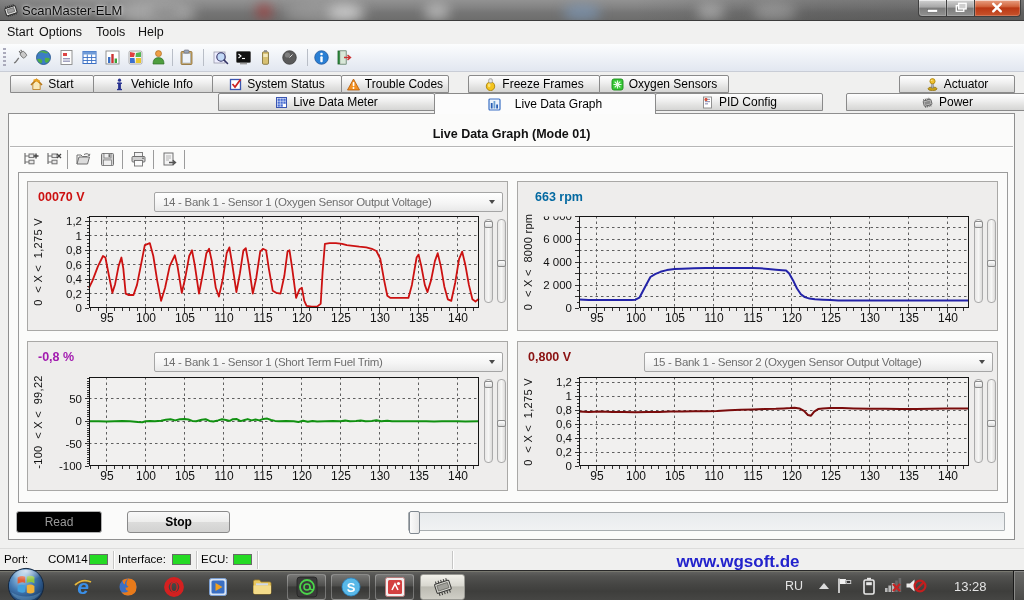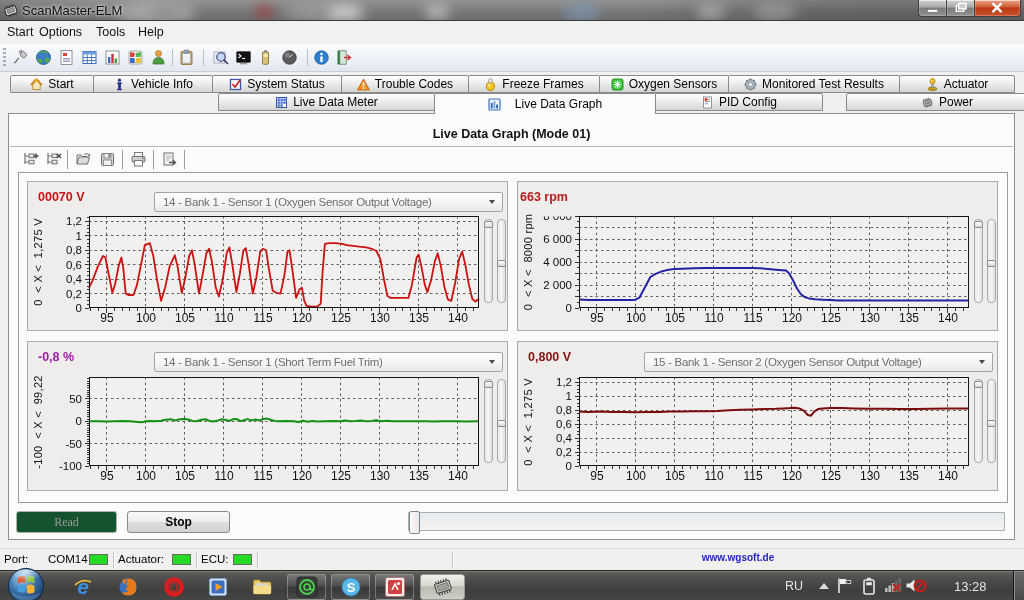--- a/index.html
+++ b/index.html
@@ -54,21 +54,21 @@
 .gpanel { background:#eeedec; border:1px solid #a9a8a6; width:481px; height:150px; }
 .gval { position:absolute; left:10px; top:8px; font-size:12.5px; font-weight:bold; }
 .combo { position:absolute; left:126px; top:10px; width:349px; height:20px; border:1px solid #a5a5a5; border-radius:2px;
   background:linear-gradient(180deg,#ffffff 0%,#f4f4f4 60%,#e8e8e8 100%); font-size:11.5px; color:#6e6e6e; line-height:19px; padding-left:8px; letter-spacing:-0.3px; }
 .combo .arr { position:absolute; right:7px; top:7px; width:0; height:0; border-left:3.5px solid transparent; border-right:3.5px solid transparent; border-top:4.5px solid #4a4a4a; }
 .vslider { position:absolute; width:9px; height:84px; border:1px solid #aaa; border-radius:4px; background:linear-gradient(90deg,#e9e8e7,#f6f6f5 50%,#dcdbda); }
 .vthumb { position:absolute; left:-1px; width:9px; height:7px; border:1px solid #8a8a8a; border-radius:2px; background:linear-gradient(180deg,#fdfdfd,#dcdcdc); }
 
 
 .btn { position:absolute; height:22px; border-radius:3px; text-align:center; font-size:12px; line-height:20px; }
-#btnread { left:16px; top:511px; width:101px; border:1px solid #b0b0b0; background:#14532d; color:#9a9a9a;font-family:Liberation Serif, serif; }
+#btnread { left:16px; top:511px; width:86px; border:1px solid #b0b0b0; background:#000000; color:#9a9a9a; }
 #btnstop { left:127px; top:511px; width:103px; border:1px solid #8a8a8a; background:linear-gradient(180deg,#f9f9f9 0%,#ededec 50%,#dcdcdb 51%,#d2d2d1 100%); color:#000; font-weight:bold; }
 #trackbar { position:absolute; left:408px; top:512px; width:597px; height:19px; border:1px solid #a8adb0; background:linear-gradient(180deg,#e8ebed,#f0f2f3); border-radius:1px; }
 #trackthumb { position:absolute; left:0px; top:-2px; width:11px; height:23px; border:1px solid #808890; border-radius:2px; background:linear-gradient(90deg,#fbfbfb,#e8e8e8); }
 
 
 #statusbar { left:0; top:548px; width:1024px; height:22px; background:#f0f0ef; border-top:1px solid #dcdcdb; font-size:11.5px; color:#000; }
 .sdiv { position:absolute; top:2px; width:1px; height:18px; background:#c6c6c5; box-shadow:1px 0 0 #fff; }
 .led { position:absolute; top:5px; width:19px; height:11px; background:#24da24; border:1px solid #6a6a6a; }
 #statusbar span { position:absolute; top:4px; }
 
@@ -235,21 +235,21 @@
       </svg>
       <span>Vehicle Info</span>
     </div>
   <div class="tab" style="left:212px;width:130px">
       <svg width="13" height="13" viewBox="0 0 13 13">
         <rect x="1.5" y="1.5" width="10" height="10" fill="#fff" stroke="#3a55b0" stroke-width="1.3"></rect>
         <path d="M3.5 6 L6 9 L11.5 1.5" stroke="#c22" stroke-width="1.7" fill="none"></path>
       </svg>
       <span>System Status</span>
     </div>
-  <div class="tab" style="left:341px;width:128px">
+  <div class="tab" style="left:341px;width:108px">
       <svg width="13" height="13" viewBox="0 0 13 13">
         <path d="M6.5 1 L12.5 12 H0.5Z" fill="#f49020" stroke="#b05808" stroke-width="0.8"></path>
         <rect x="5.7" y="4" width="1.7" height="4.3" rx="0.8" fill="#fff"></rect>
         <circle cx="6.5" cy="10" r="1" fill="#fff"></circle>
       </svg>
       <span>Trouble Codes</span>
     </div>
   <div class="tab" style="left:468px;width:132px">
       <svg width="13" height="13" viewBox="0 0 13 13">
         <ellipse cx="6.5" cy="8.2" rx="4.2" ry="4.4" fill="#f4c41e" stroke="#a8820a" stroke-width="0.9"></ellipse>
@@ -257,28 +257,20 @@
         <ellipse cx="5.2" cy="7.4" rx="1.3" ry="1.8" fill="#fbe27a"></ellipse>
       </svg>
       <span>Freeze Frames</span>
     </div>
   <div class="tab" style="left:599px;width:130px">
       <svg width="13" height="13" viewBox="0 0 13 13">
         <rect x="1" y="1" width="11" height="11" rx="2" fill="#37c837" stroke="#1a8a1a" stroke-width="0.9"></rect>
         <path d="M6.5 2.5 V10.5 M2.5 6.5 H10.5 M3.7 3.7 L9.3 9.3 M9.3 3.7 L3.7 9.3" stroke="#eafaea" stroke-width="1.2"></path>
       </svg>
       <span>Oxygen Sensors</span>
-    </div>
-  <div class="tab" style="left:728px;width:172px">
-      <svg width="13" height="13" viewBox="0 0 13 13">
-        <circle cx="6.5" cy="6.5" r="5" fill="#b8c0c8" stroke="#70808e" stroke-width="1"></circle>
-        <circle cx="6.5" cy="6.5" r="2.2" fill="#eef2f6" stroke="#70808e" stroke-width="0.8"></circle>
-        <path d="M6.5 0.5V2.5 M6.5 10.5V12.5 M0.5 6.5H2.5 M10.5 6.5H12.5 M2.3 2.3 L3.7 3.7 M9.3 9.3 L10.7 10.7 M10.7 2.3 L9.3 3.7 M3.7 9.3 L2.3 10.7" stroke="#70808e" stroke-width="1.3"></path>
-      </svg>
-      <span>Monitored Test Results</span>
     </div>
   <div class="tab" style="left:899px;width:116px">
       <svg width="13" height="13" viewBox="0 0 13 13">
         <ellipse cx="6.5" cy="10.8" rx="4.5" ry="1.8" fill="#c8a018" stroke="#8a6a08" stroke-width="0.7"></ellipse>
         <rect x="5.7" y="4" width="1.6" height="6" fill="#b0b0b0" stroke="#777" stroke-width="0.5"></rect>
         <circle cx="6.5" cy="3.2" r="2.6" fill="#f0c030" stroke="#a8820a" stroke-width="0.8"></circle>
         <ellipse cx="5.6" cy="2.4" rx="0.9" ry="0.6" fill="#fae38a"></ellipse>
       </svg>
       <span>Actuator</span>
     </div>
@@ -438,21 +430,21 @@
 <text x="157" y="140" font-size="12" fill="#111" text-anchor="middle" font-family="Liberation Sans, sans-serif">105</text>
 <text x="196" y="140" font-size="12" fill="#111" text-anchor="middle" font-family="Liberation Sans, sans-serif">110</text>
 <text x="235" y="140" font-size="12" fill="#111" text-anchor="middle" font-family="Liberation Sans, sans-serif">115</text>
 <text x="274" y="140" font-size="12" fill="#111" text-anchor="middle" font-family="Liberation Sans, sans-serif">120</text>
 <text x="313" y="140" font-size="12" fill="#111" text-anchor="middle" font-family="Liberation Sans, sans-serif">125</text>
 <text x="352" y="140" font-size="12" fill="#111" text-anchor="middle" font-family="Liberation Sans, sans-serif">130</text>
 <text x="391" y="140" font-size="12" fill="#111" text-anchor="middle" font-family="Liberation Sans, sans-serif">135</text>
 <text x="430" y="140" font-size="12" fill="#111" text-anchor="middle" font-family="Liberation Sans, sans-serif">140</text>
 <text x="14" y="80" font-size="11" fill="#111" text-anchor="middle" font-family="Liberation Sans, sans-serif" transform="rotate(-90 14 80)" letter-spacing="0.3">0&nbsp;&nbsp;&lt; X &lt;&nbsp;&nbsp;8000 rpm</text>
 </svg>
-  <span class="gval" style="color:#b91c1c;left:2px">663 rpm</span>
+  <span class="gval" style="color:#0369a1;left:17px">663 rpm</span>
   <div class="vslider" style="left:456px;top:37px">
       <div class="vthumb" style="top:1px"></div>
     </div>
   <div class="vslider" style="left:469px;top:37px">
       <div class="vthumb" style="top:40px"></div>
     </div>
 </div>
 <div class="gpanel abs" style="left:27px;top:341px">
   <svg width="481" height="150" viewBox="0 0 481 150" style="position:absolute;left:0;top:0">
 <rect x="61" y="35" width="390" height="89" fill="#f1f0ef"></rect>
@@ -527,28 +519,28 @@
 <div class="btn" id="btnstop">Stop</div>
 <div id="trackbar">
     <div id="trackthumb"></div>
   </div>
 
 <div id="statusbar" class="abs">
   <span style="left:4px">Port:</span>
   <span style="left:48px">COM14</span>
   <div class="led" style="left:89px"></div>
   <div class="sdiv" style="left:113px"></div>
-  <span style="left:118px">Actuator:</span>
+  <span style="left:118px">Interface:</span>
   <div class="led" style="left:172px"></div>
   <div class="sdiv" style="left:196px"></div>
   <span style="left:201px">ECU:</span>
   <div class="led" style="left:233px"></div>
   <div class="sdiv" style="left:257px"></div>
   <div class="sdiv" style="left:452px"></div>
-  <span style="left:452px;width:572px;text-align:center;font-weight:bold;color:#2222cc;font-size:10px;top:3px">www.wgsoft.de</span>
+  <span style="left:452px;width:572px;text-align:center;font-weight:bold;color:#2222cc;font-size:17px;top:3px">www.wgsoft.de</span>
 </div>
 
 <div id="taskbar" class="abs">
   <svg class="abs" style="left:7px;top:-4px" width="38" height="38" viewBox="0 0 38 38">
 <defs>
         <radialGradient id="orb" cx="0.38" cy="0.28" r="0.85">
           <stop offset="0" stop-color="#9fd0f0"></stop>
           <stop offset="0.45" stop-color="#3f74ae"></stop>
           <stop offset="1" stop-color="#0d2748"></stop>
         </radialGradient>

